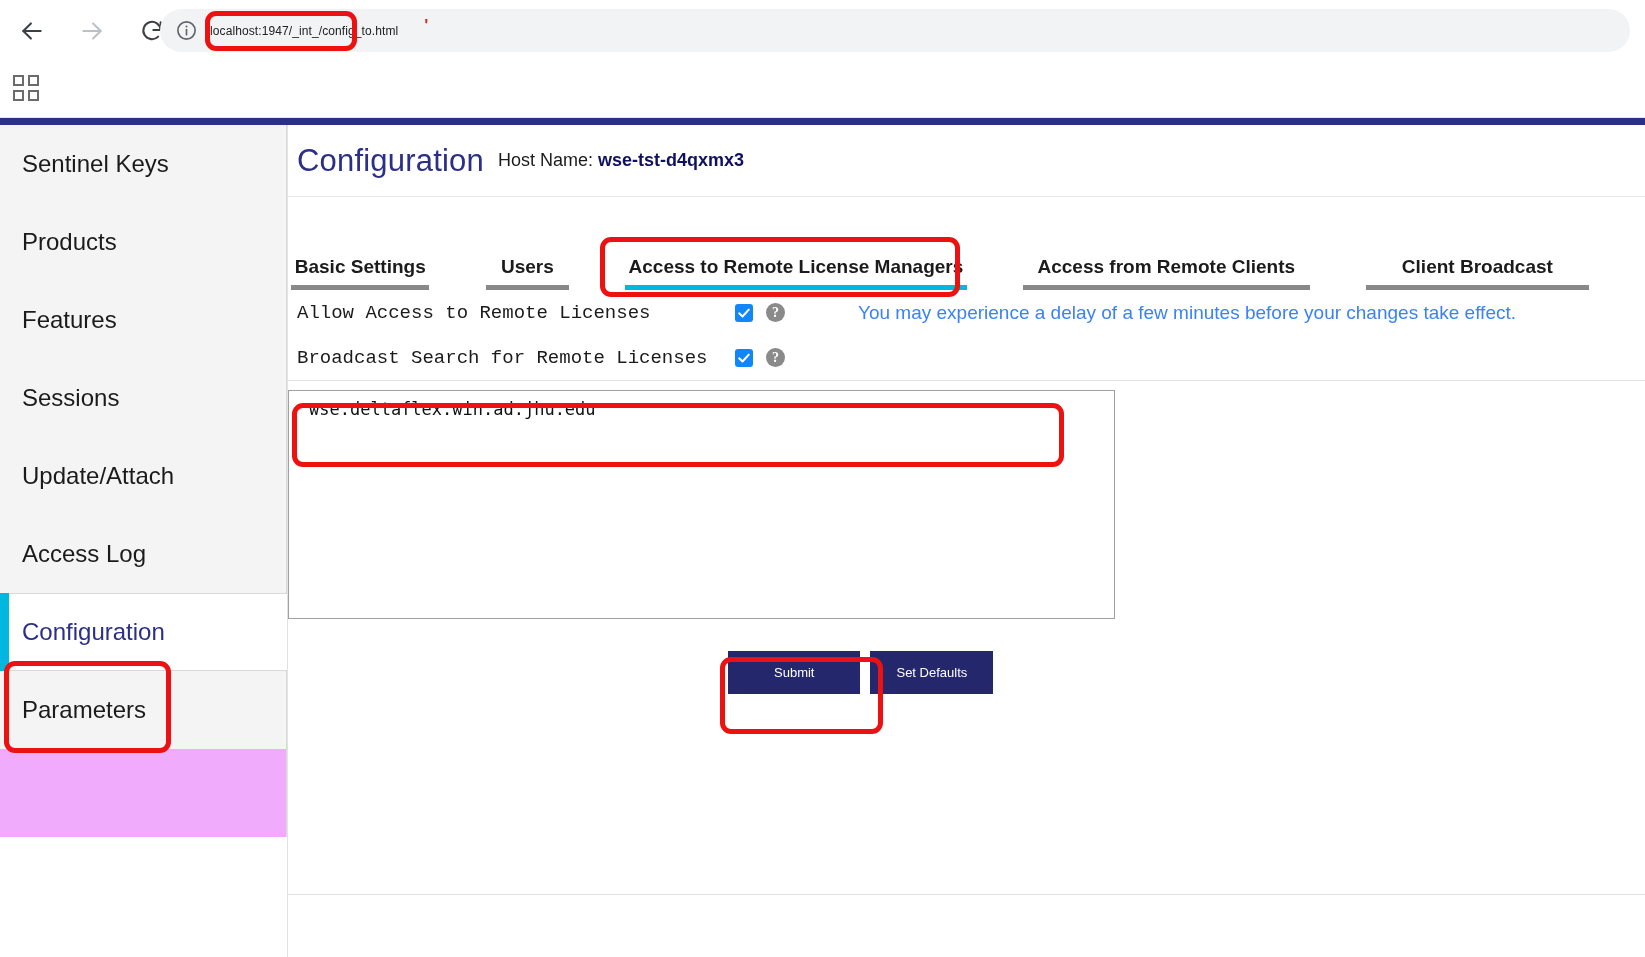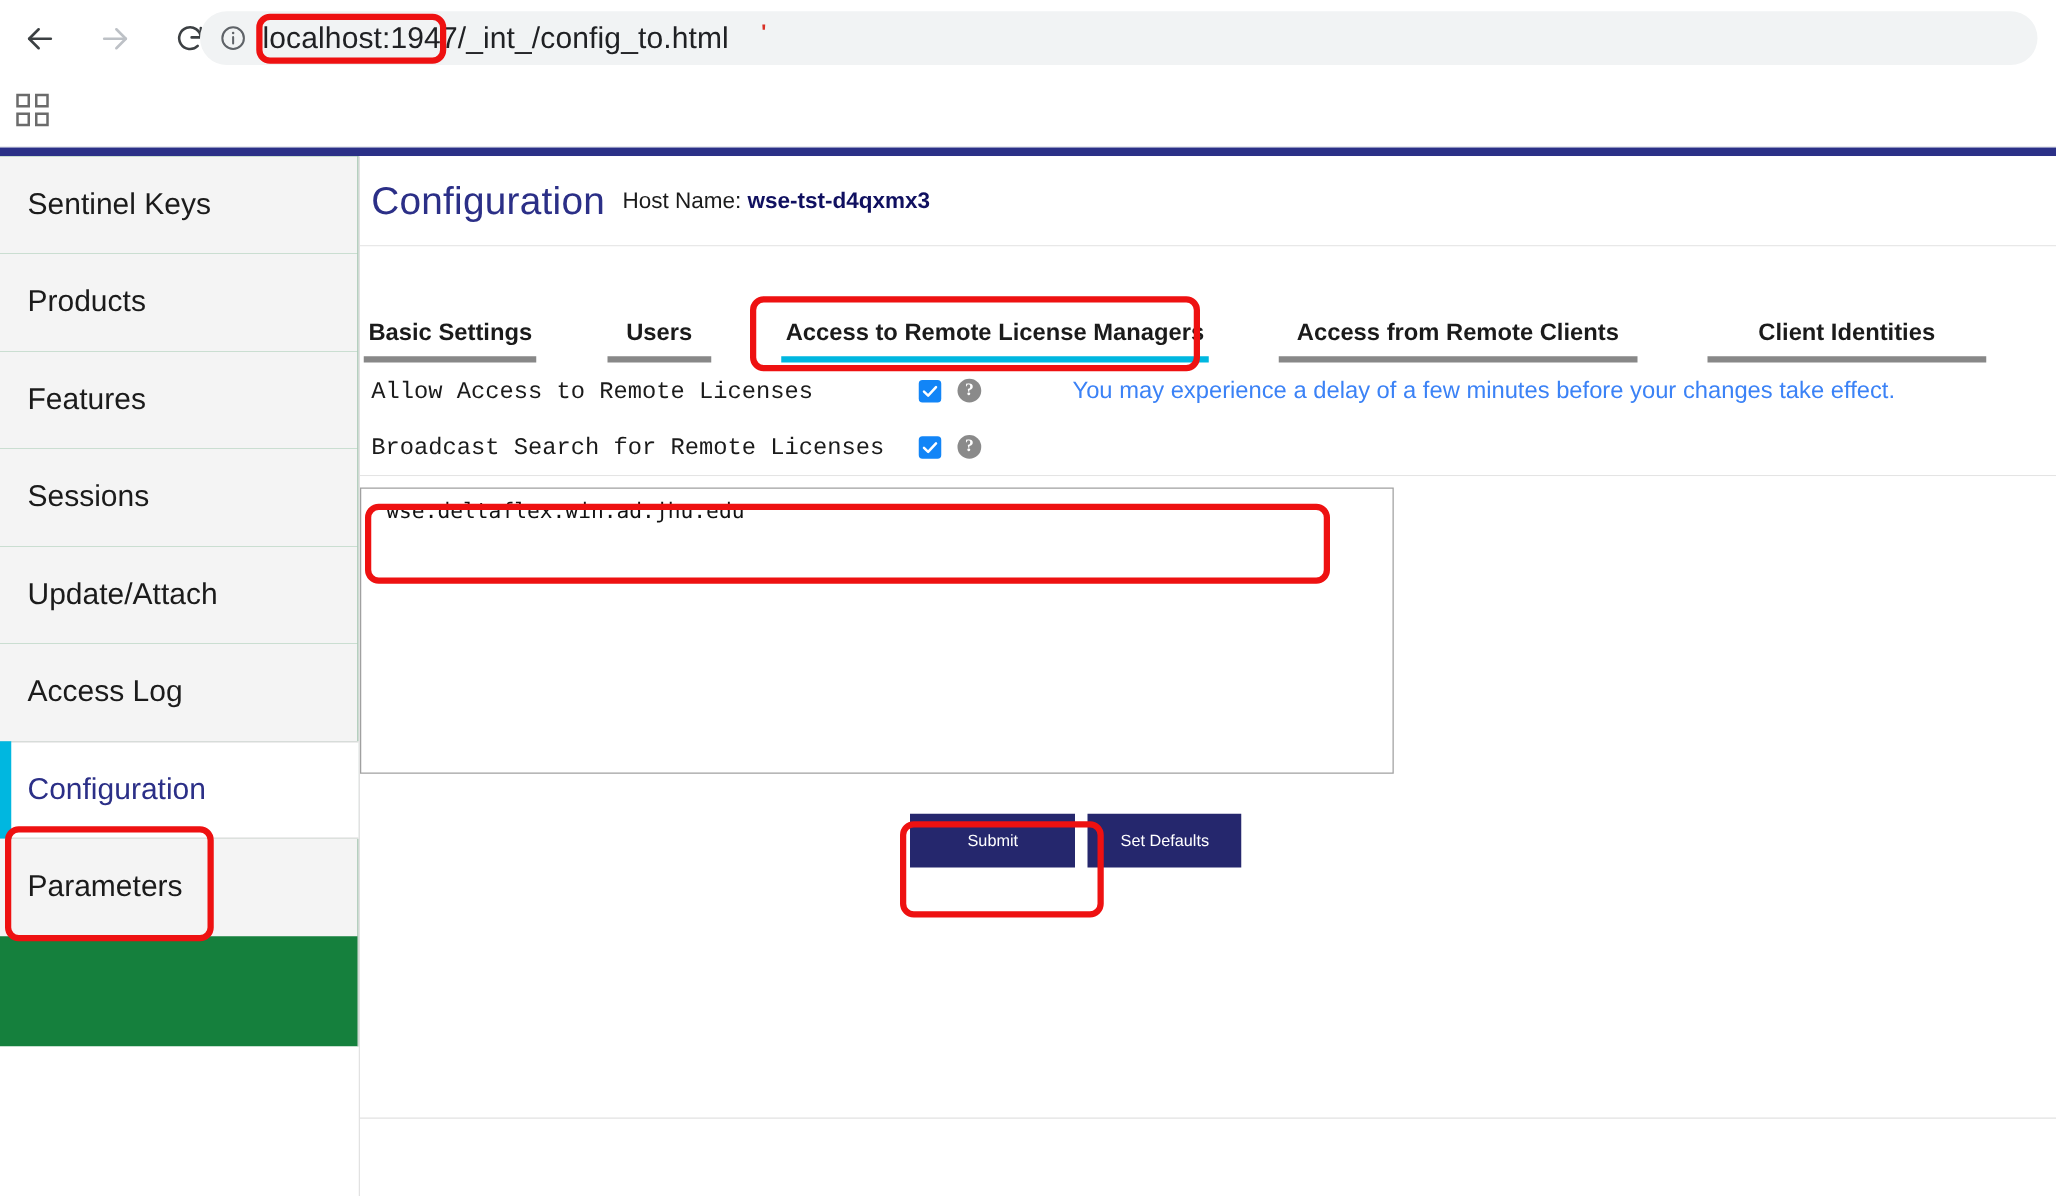--- a/index.html
+++ b/index.html
@@ -38,21 +38,21 @@
     background: #f1f3f4;
     border-radius: 22px;
     display: flex; align-items: center;
   }
   .omnibox-info {
     width: 36px; height: 36px; margin-left: 8px;
     display: flex; align-items: center; justify-content: center;
     color: #5f6368;
   }
   .omnibox-url {
-    font-size: 24px;
+    font-size: 12px;
     color: #202124;
     white-space: nowrap;
     margin-left: 6px;
     letter-spacing: 0.1px;
   }
   .omnibox-url .url-host { color: #202124; }
   .omnibox-url .url-path { color: #202124; }
   .omnibox-caret {
     color: #d93025;
     font-size: 17px;
@@ -92,21 +92,21 @@
   .topbar {
     position: absolute; left: 0; top: 0;
     width: 1645px; height: 7px;
     background: #2b3087;
   }
 
   
   .sidebar {
     position: absolute; left: 0; top: 7px;
     width: 287px; height: 712px;
-    background: #15803d;
+    background: #f0abfc;
     border-right: 1px solid #d9d9d9;
   }
   .side-item {
     position: relative;
     height: 78px;
     display: flex; align-items: center;
     padding-left: 22px;
     font-size: 24px;
     color: #1b1b1b;
     background: #f4f4f4;
@@ -405,21 +405,21 @@
           <span>Access to Remote License Managers</span>
           <span class="tab-rule"></span>
         </div>
         <div class="tab-gap"></div>
         <div class="tab" style="width:290px;">
           <span>Access from Remote Clients</span>
           <span class="tab-rule"></span>
         </div>
         <div class="tab-gap"></div>
         <div class="tab" style="width:225px;">
-          <span>Client Identities</span>
+          <span>Client Broadcast</span>
           <span class="tab-rule"></span>
         </div>
         <div class="tab-gap"></div>
       </div>
 
       <div class="form-rows">
 
         <div class="frow">
           <span class="flabel">Allow Access to Remote Licenses</span>
           <span class="cb">

